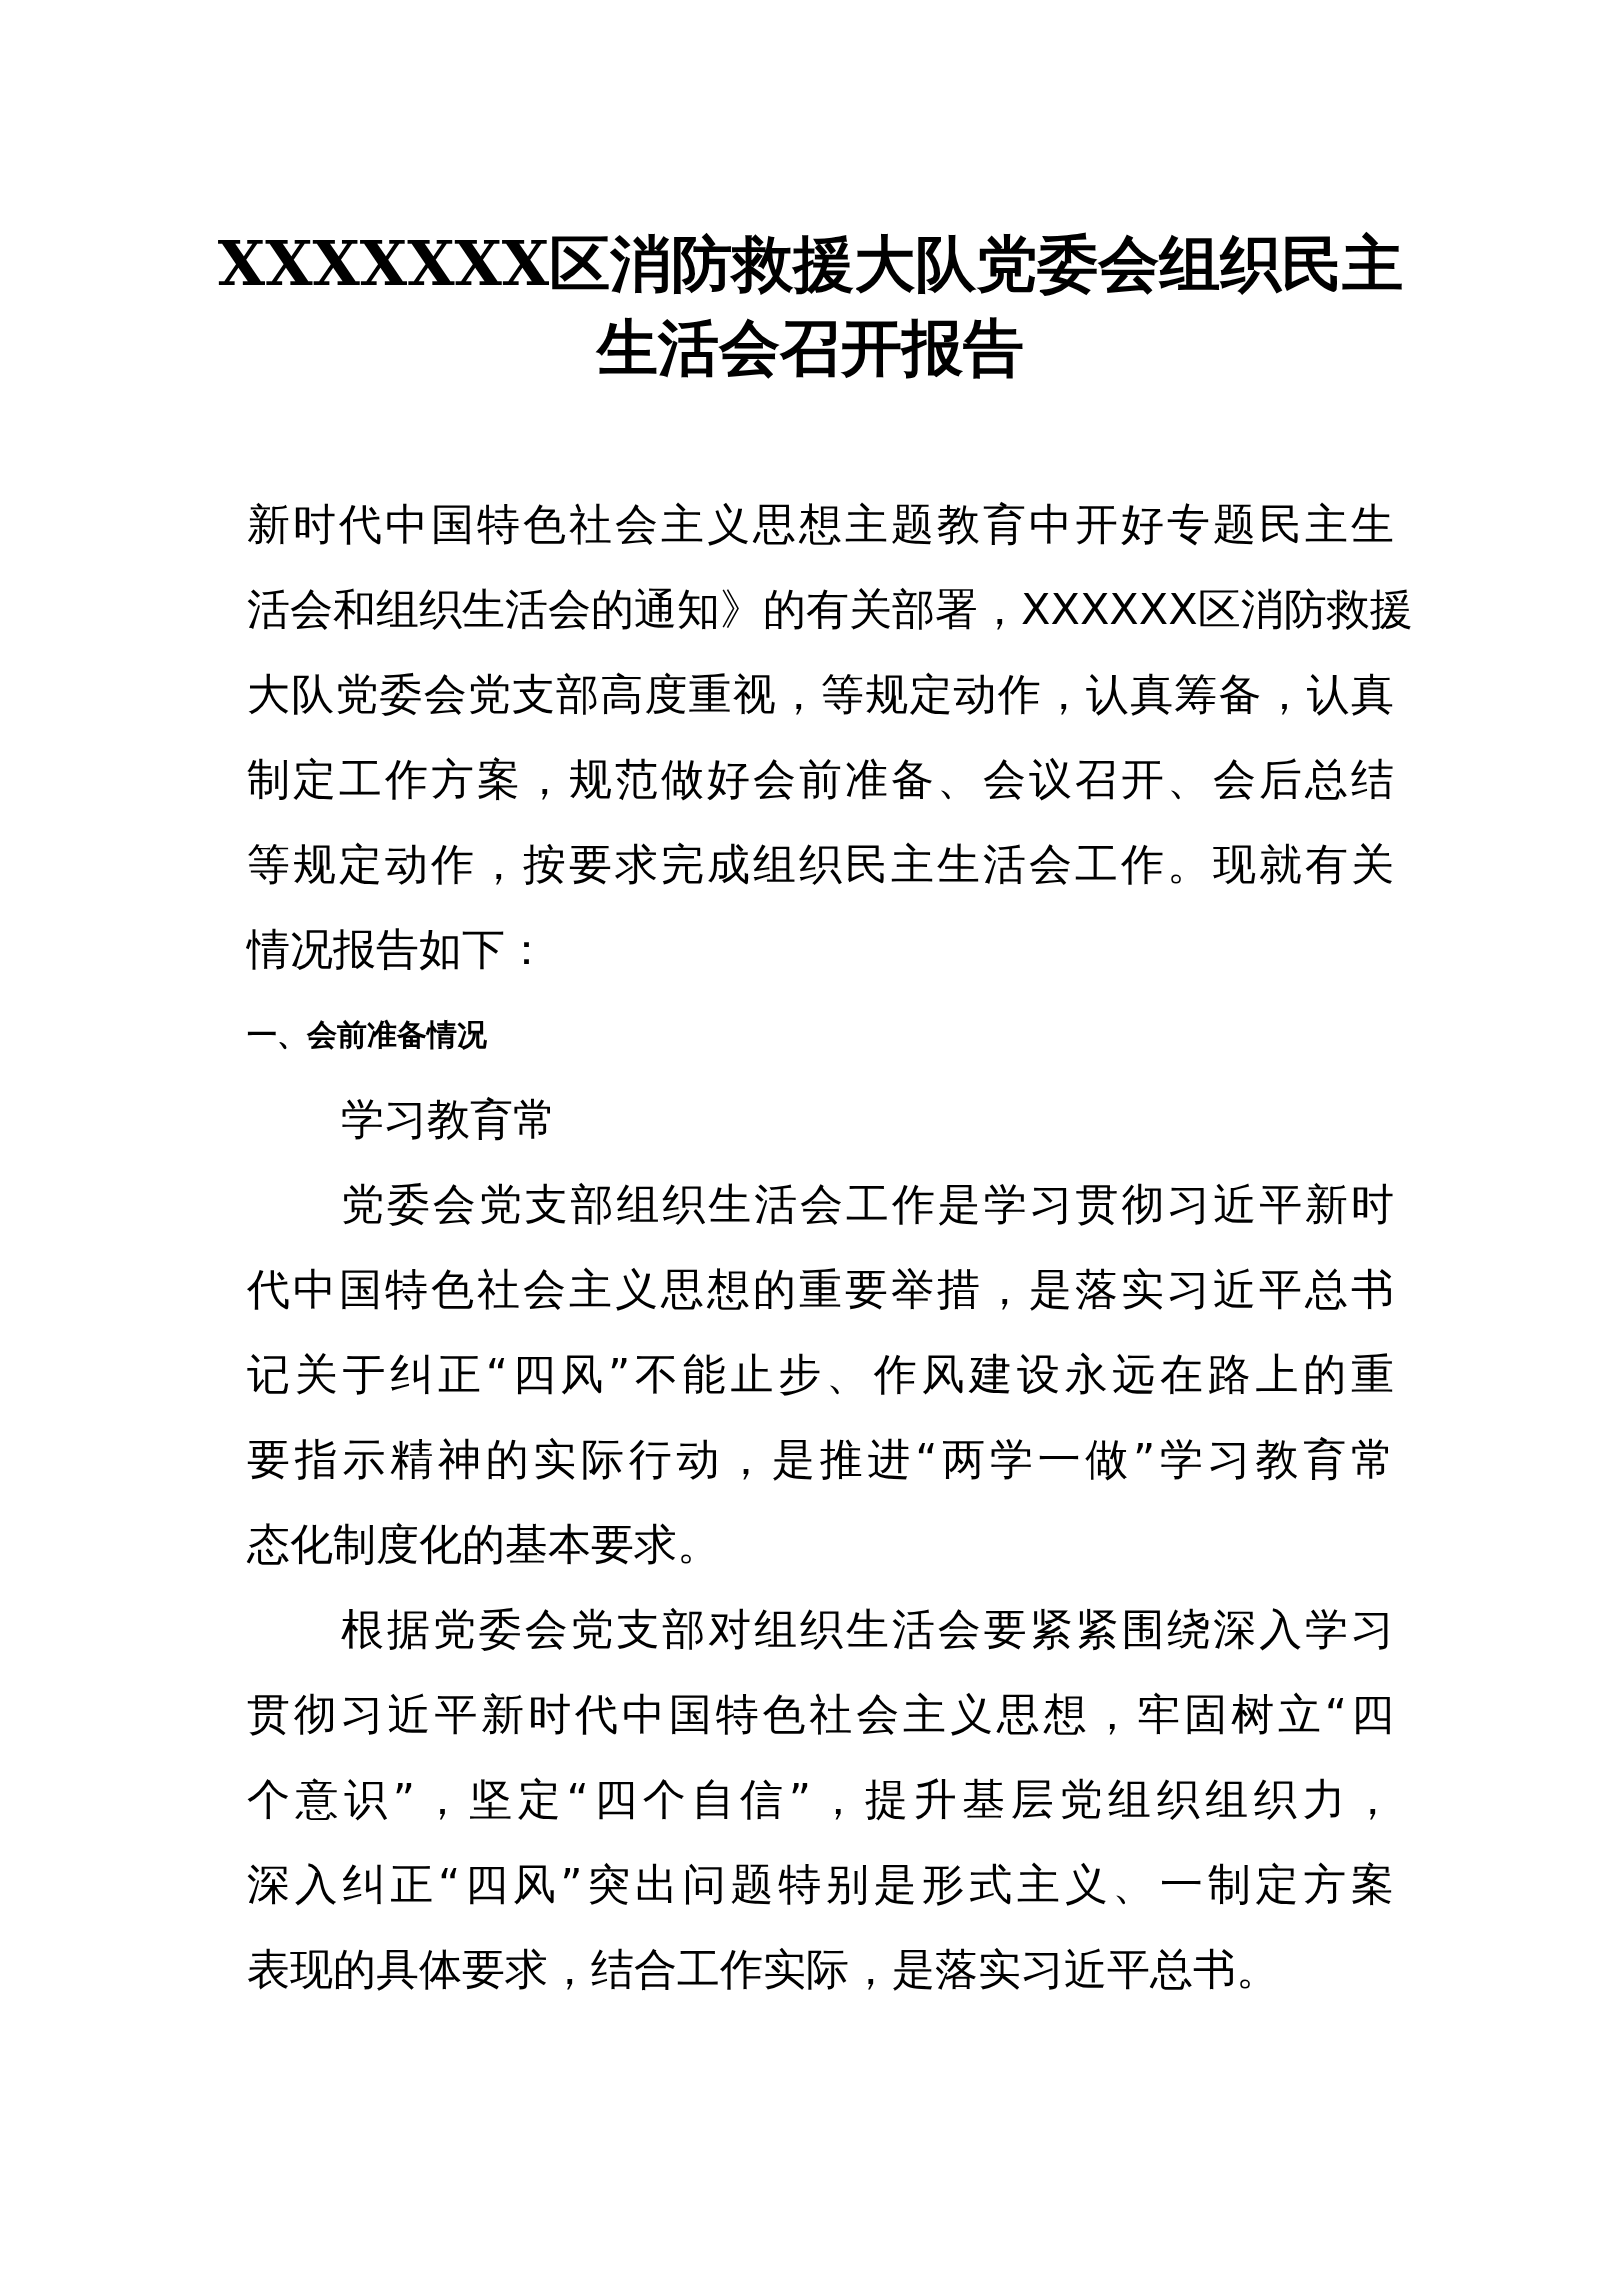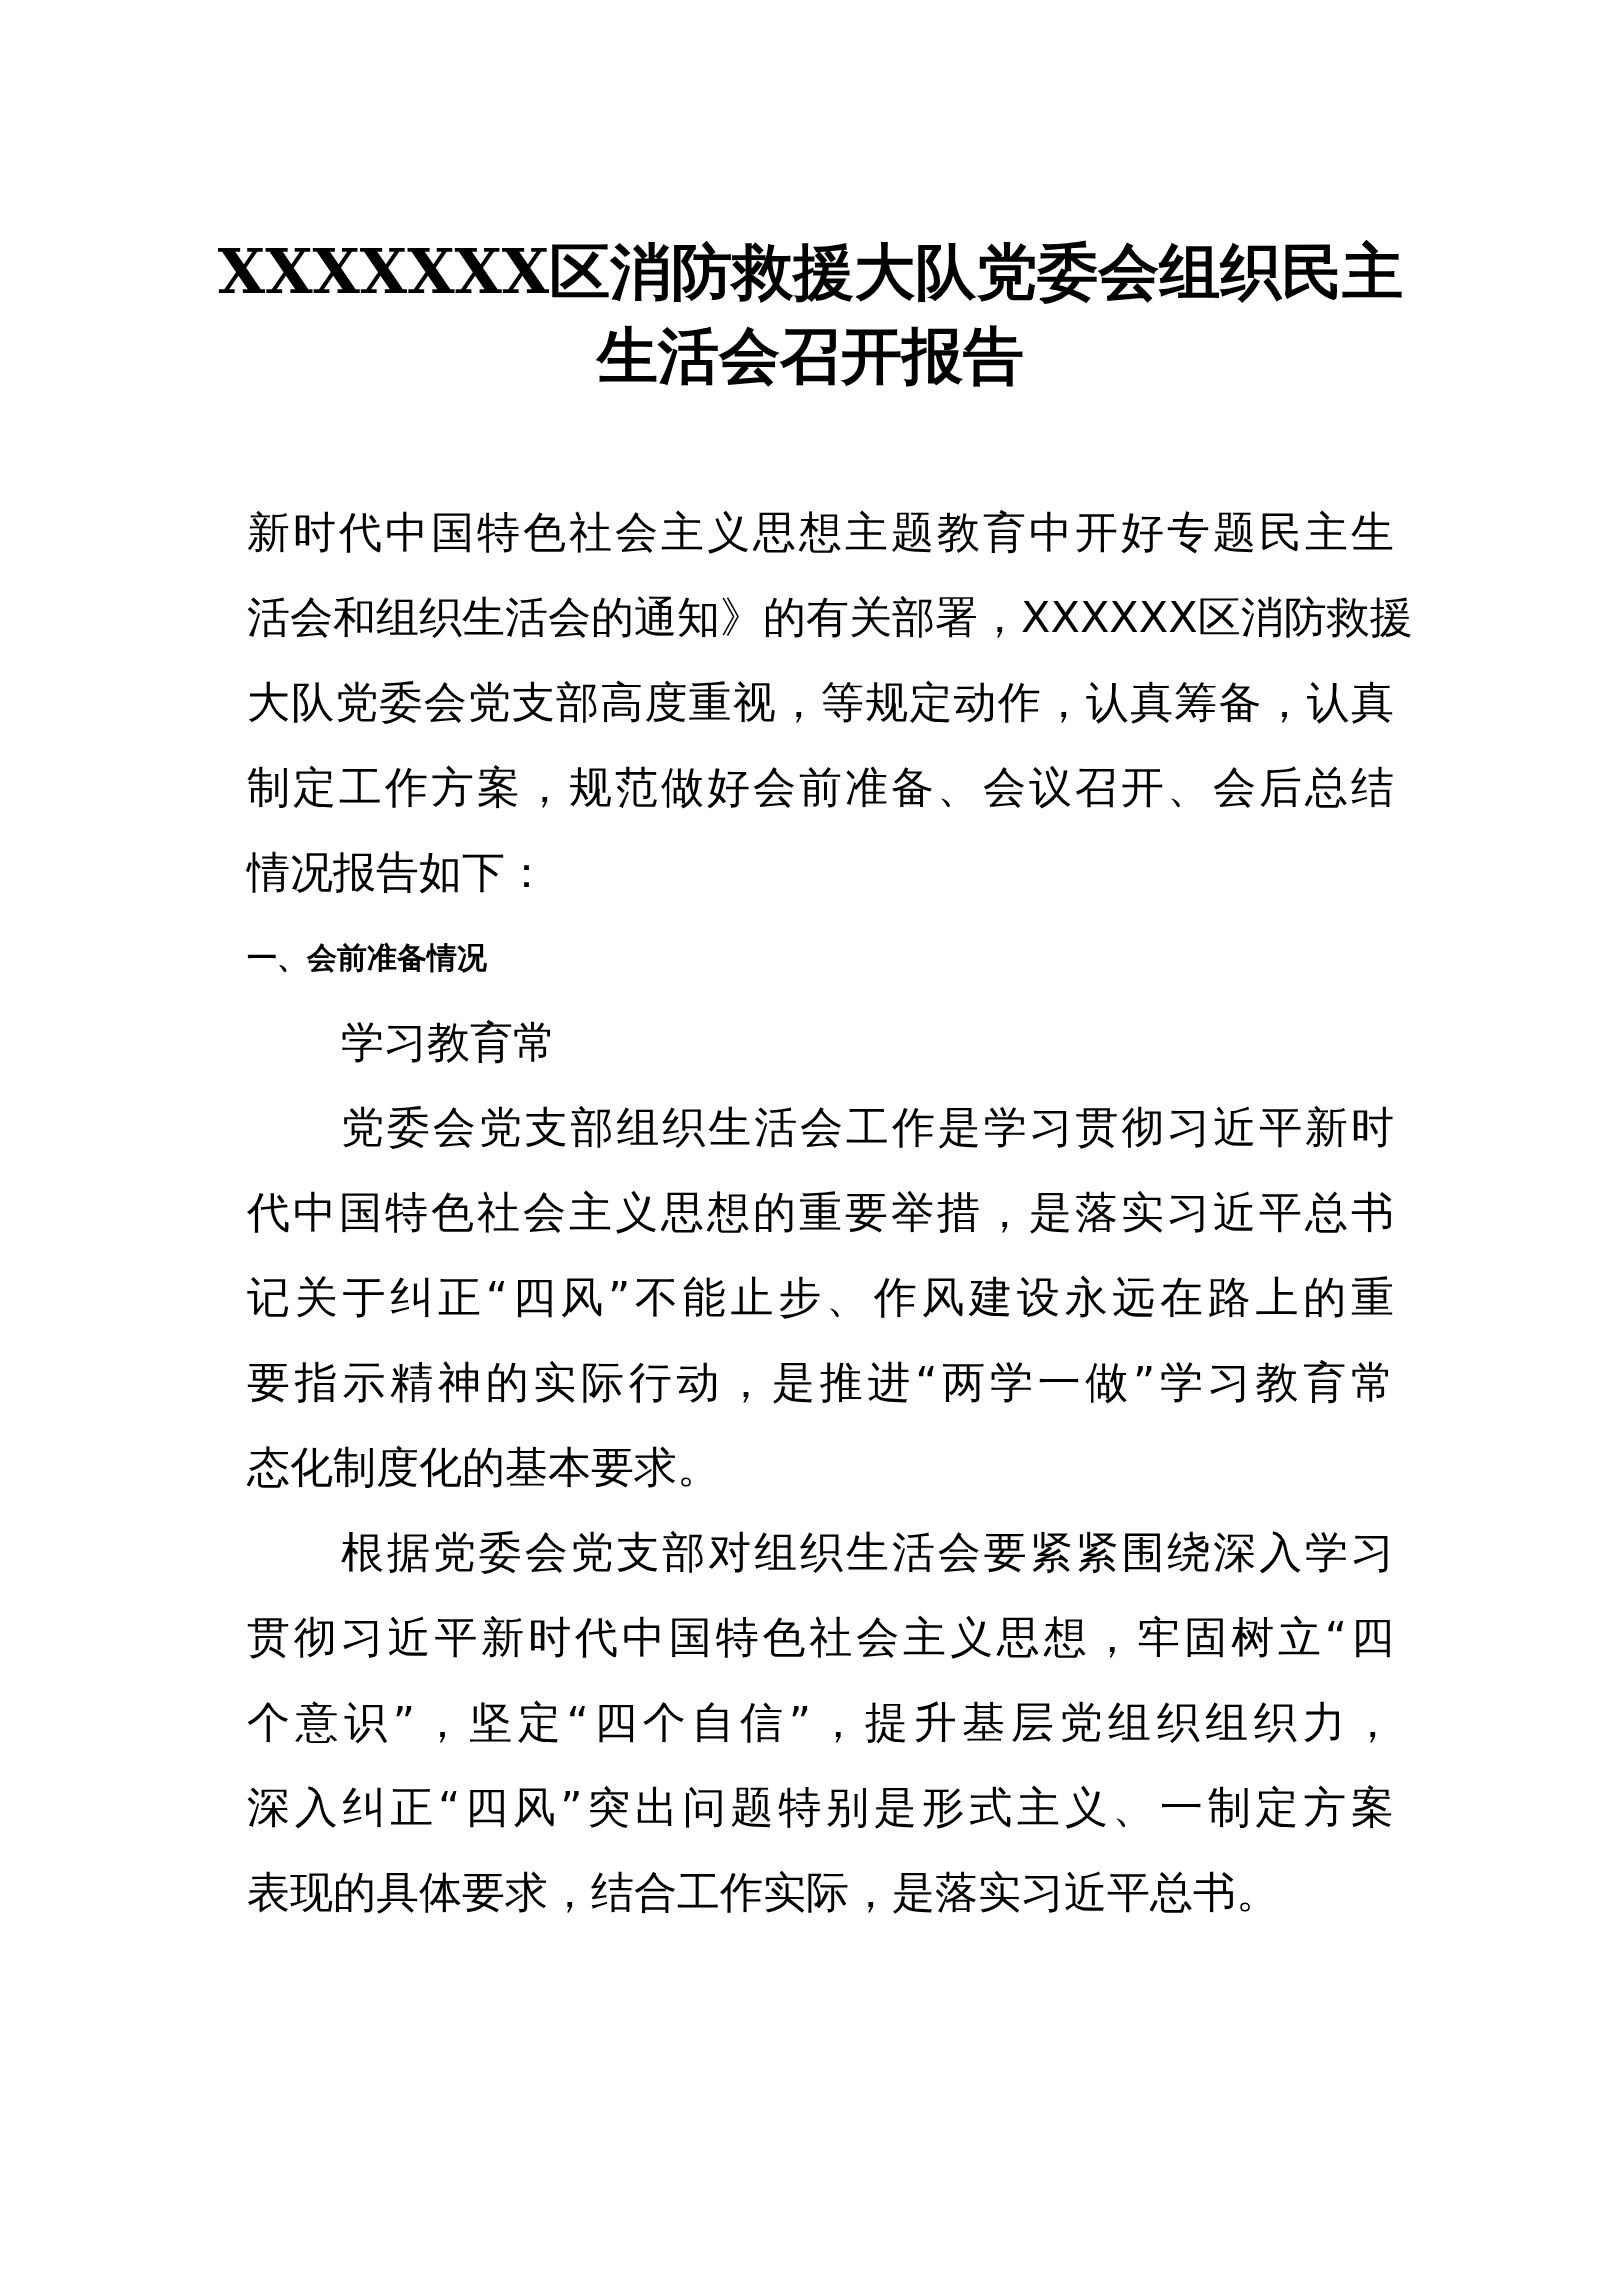--- a/index.html
+++ b/index.html
@@ -10,21 +10,21 @@
     body {
       width: 1621px;
       height: 2293px;
       position: relative;
       overflow: hidden;
       color: #000000;
       font-family: "DejaVu Serif", "Liberation Serif", serif;
     }
     .page {
       position: absolute;
-      left: 0; top: 16px;
+      left: 0; top: 8px;
       width: 1621px;
       height: 2125px;
       background: #ffffff;
     }
     .title {
       position: absolute;
       left: 196px;
       top: 214px;
       width: 1229px;
       text-align: center;
@@ -70,20 +70,21 @@
     <span class="line">生活会召开报告</span>
   </div>
 
   <div class="body">
 
     <div>
       <span class="row">新时代中国特色社会主义思想主题教育中开好专题民主生</span>
       <span class="row">活会和组织生活会的通知》的有关部署，XXXXXX区消防救援</span>
       <span class="row">大队党委会党支部高度重视，等规定动作，认真筹备，认真</span>
       <span class="row">制定工作方案，规范做好会前准备、会议召开、会后总结</span>
+      <span class="row">等规定动作，按要求完成组织民主生活会工作。现就有关</span>
       <span class="row last">情况报告如下：</span>
     </div>
 
     <span class="row last heading">一、会前准备情况</span>
 
     <span class="row last indent">学习教育常</span>
 
     <div>
       <span class="row indent">党委会党支部组织生活会工作是学习贯彻习近平新时</span>
       <span class="row">代中国特色社会主义思想的重要举措，是落实习近平总书</span>

